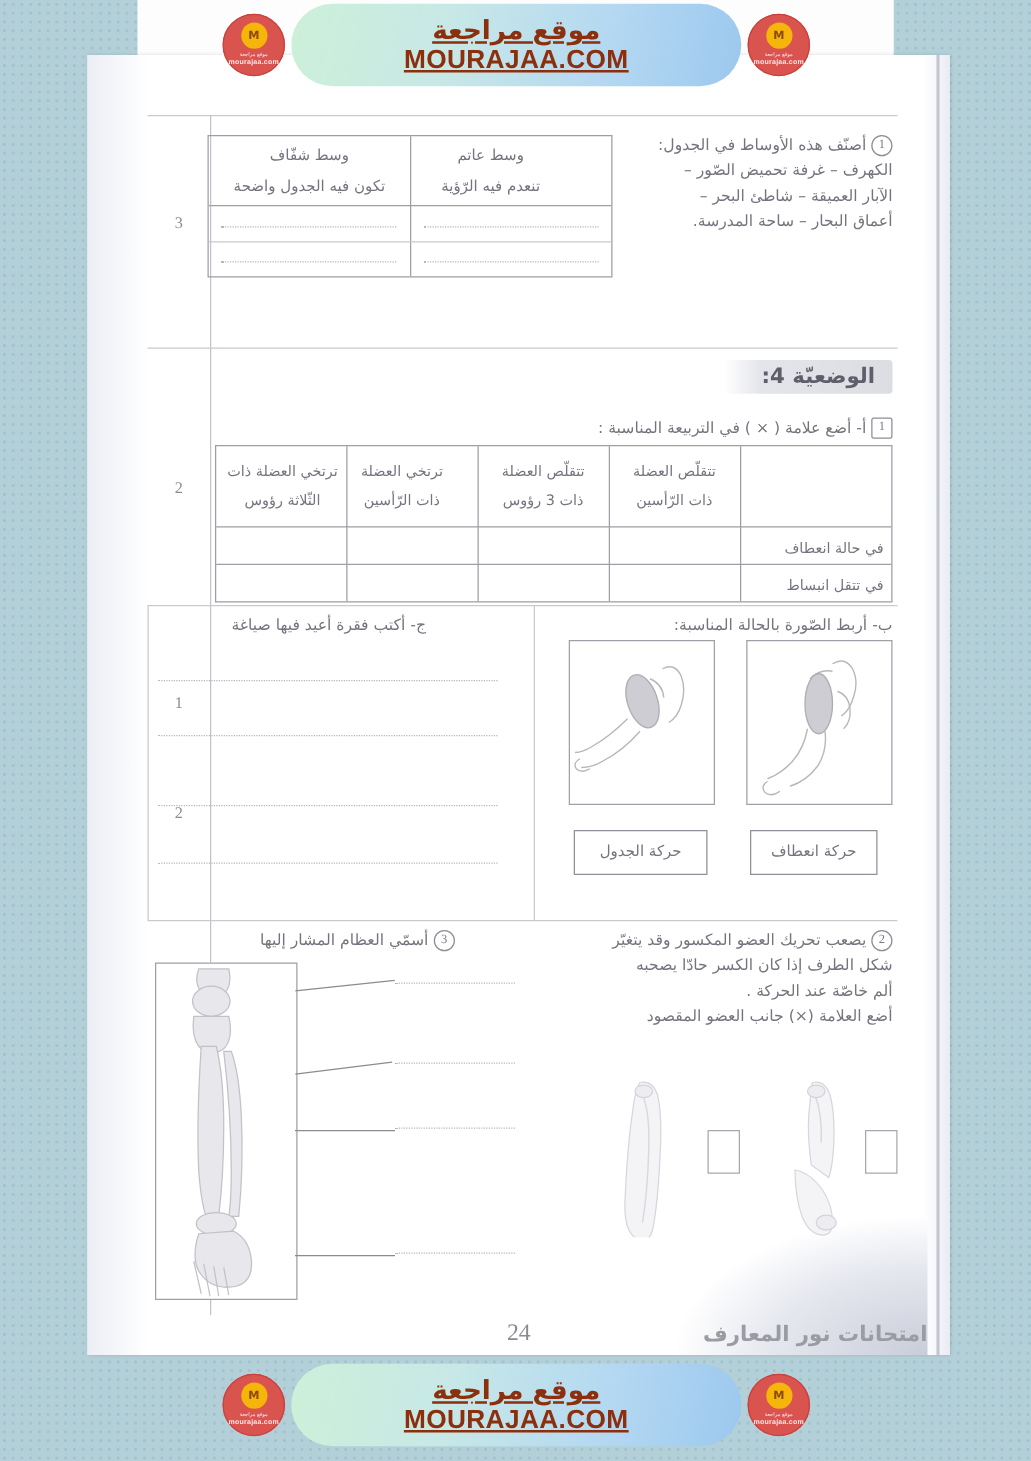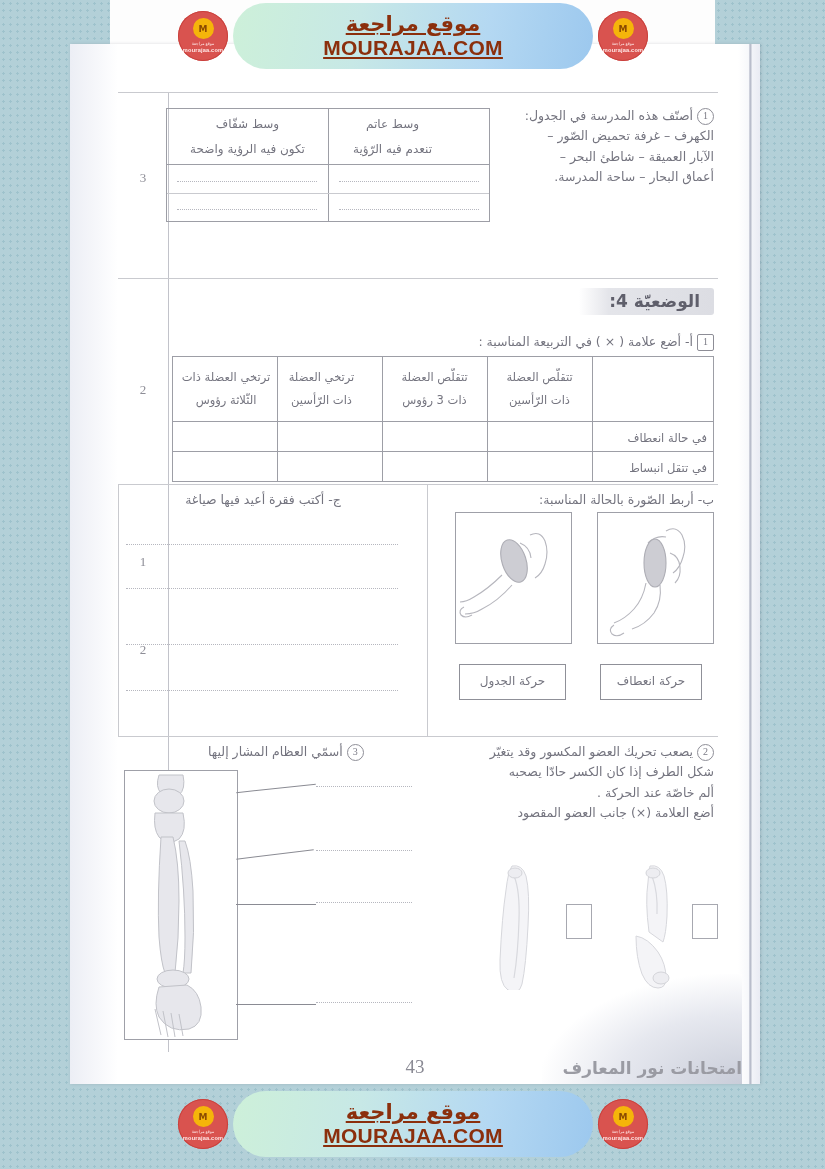--- a/index.html
+++ b/index.html
@@ -224,59 +224,59 @@
   <div class="band-right"></div>
   <div class="band-bottom"></div>
 </div>
 
 <div class="sheet">
   <div class="sheet-shade-l"></div>
   <div class="sheet-shade-r"></div>
   <div class="sheet-edge"></div>
   <div class="sheet-curl"></div>
 
-  <div class="pagenum">43</div>
+  <div class="pagenum">24</div>
   <div class="footline">امتحانات نور المعارف</div>
 
   <div class="exam">
 
     <div class="rule-col"></div>
 
     <div class="gline" style="left:0;right:0;top:186px;height:1px;"></div>
     <div class="gline" style="left:0;right:0;top:392px;height:1px;"></div>
     <div class="gline" style="left:0;right:0;top:644px;height:1px;"></div>
     <div class="gline" style="left:0;right:0;top:0px;height:1px;"></div>
 
     <div class="score" style="top:78px;">3</div>
     <div class="score" style="top:290px;">2</div>
     <div class="score" style="top:462px;">1</div>
     <div class="score" style="top:550px;">2</div>
     <div class="score" style="top:795px;">2.5</div>
 
     <div class="b1-text qtxt">
       <div>
-        <span class="qnum">1</span><span>أصنّف هذه المدرسة في الجدول:</span>
+        <span class="qnum">1</span><span>أصنّف هذه الأوساط في الجدول:</span>
       </div>
       <div>الكهرف – غرفة تحميض الصّور –</div>
       <div>الآبار العميقة – شاطئ البحر –</div>
       <div>أعماق البحار – ساحة المدرسة.</div>
     </div>
 
     <div class="tbl1">
       <div class="vsplit"></div>
       <div class="hsplit"></div>
       <div class="hsplit2"></div>
 
       <div class="t1cell r qtxt" style="font-size:12px;">
         <div>وسط عاتم</div>
         <div>تنعدم فيه الرّؤية</div>
       </div>
       <div class="t1cell l qtxt" style="font-size:12px;">
         <div>وسط شفّاف</div>
-        <div>تكون فيه الرؤية واضحة</div>
+        <div>تكون فيه الجدول واضحة</div>
       </div>
 
       <div class="dotline" style="right:10px;width:140px;top:72px;"></div>
       <div class="dotline" style="left:10px;width:140px;top:72px;"></div>
       <div class="dotline" style="right:10px;width:140px;top:100px;"></div>
       <div class="dotline" style="left:10px;width:140px;top:100px;"></div>
     </div>
 
     <div class="sit-head">الوضعيّة 4:</div>
 

